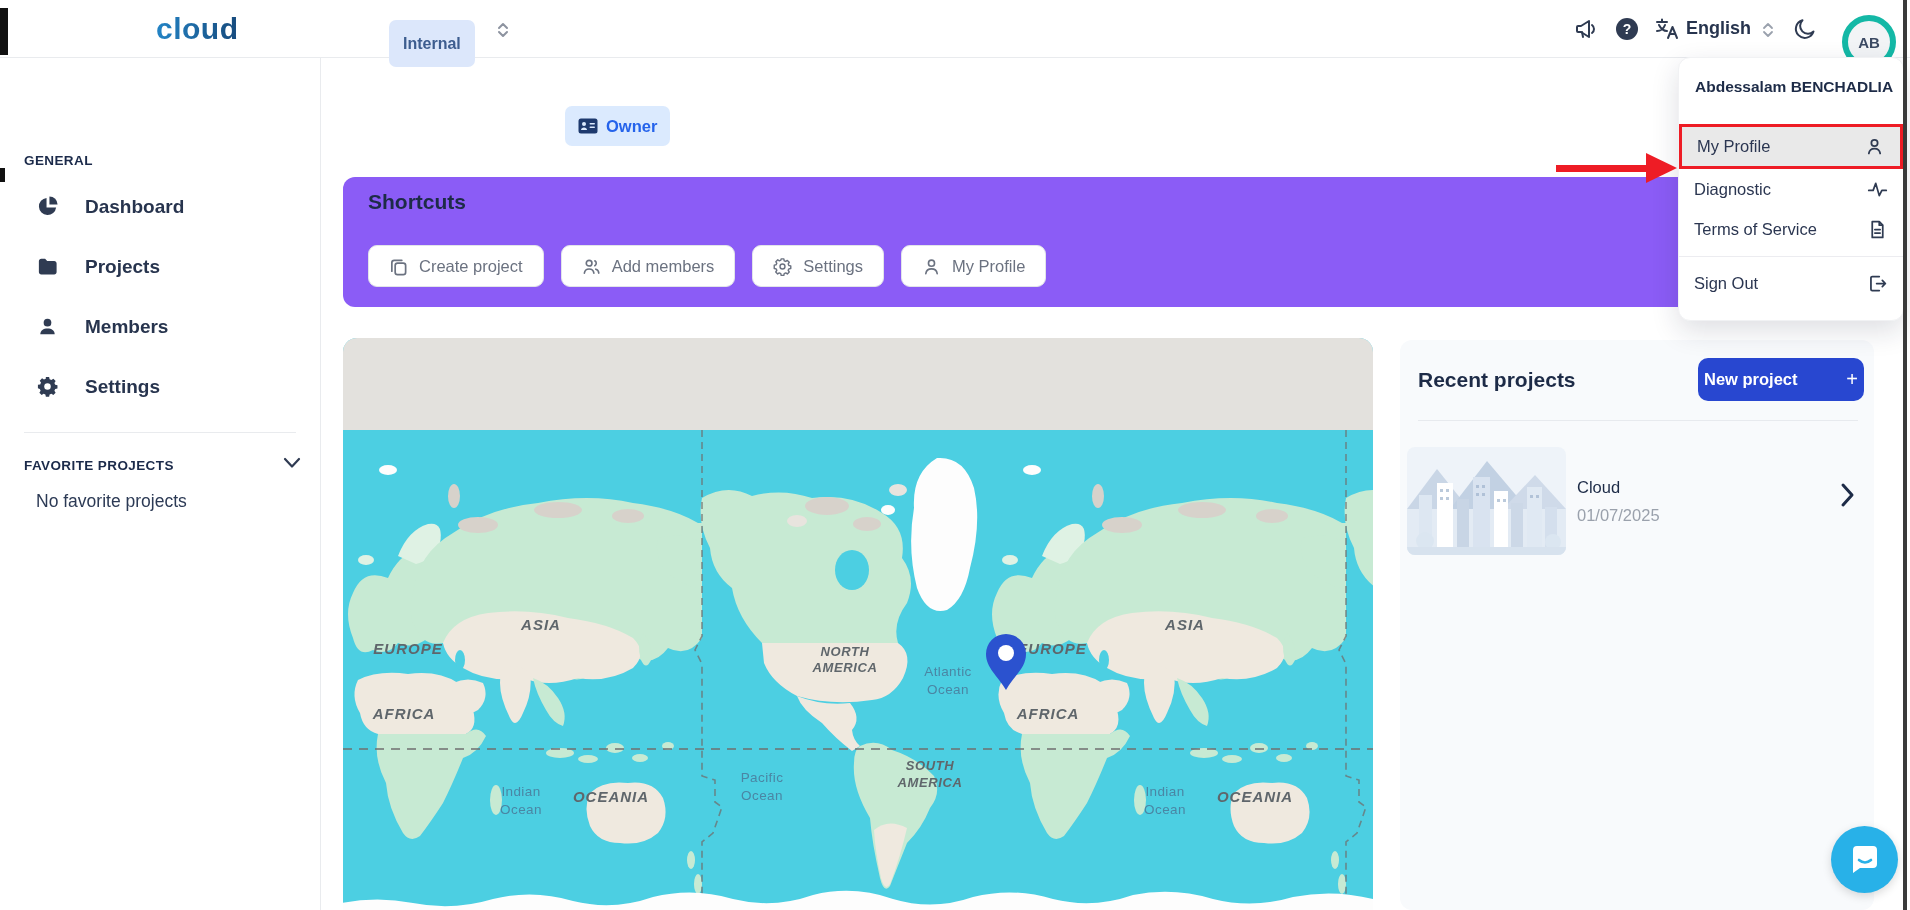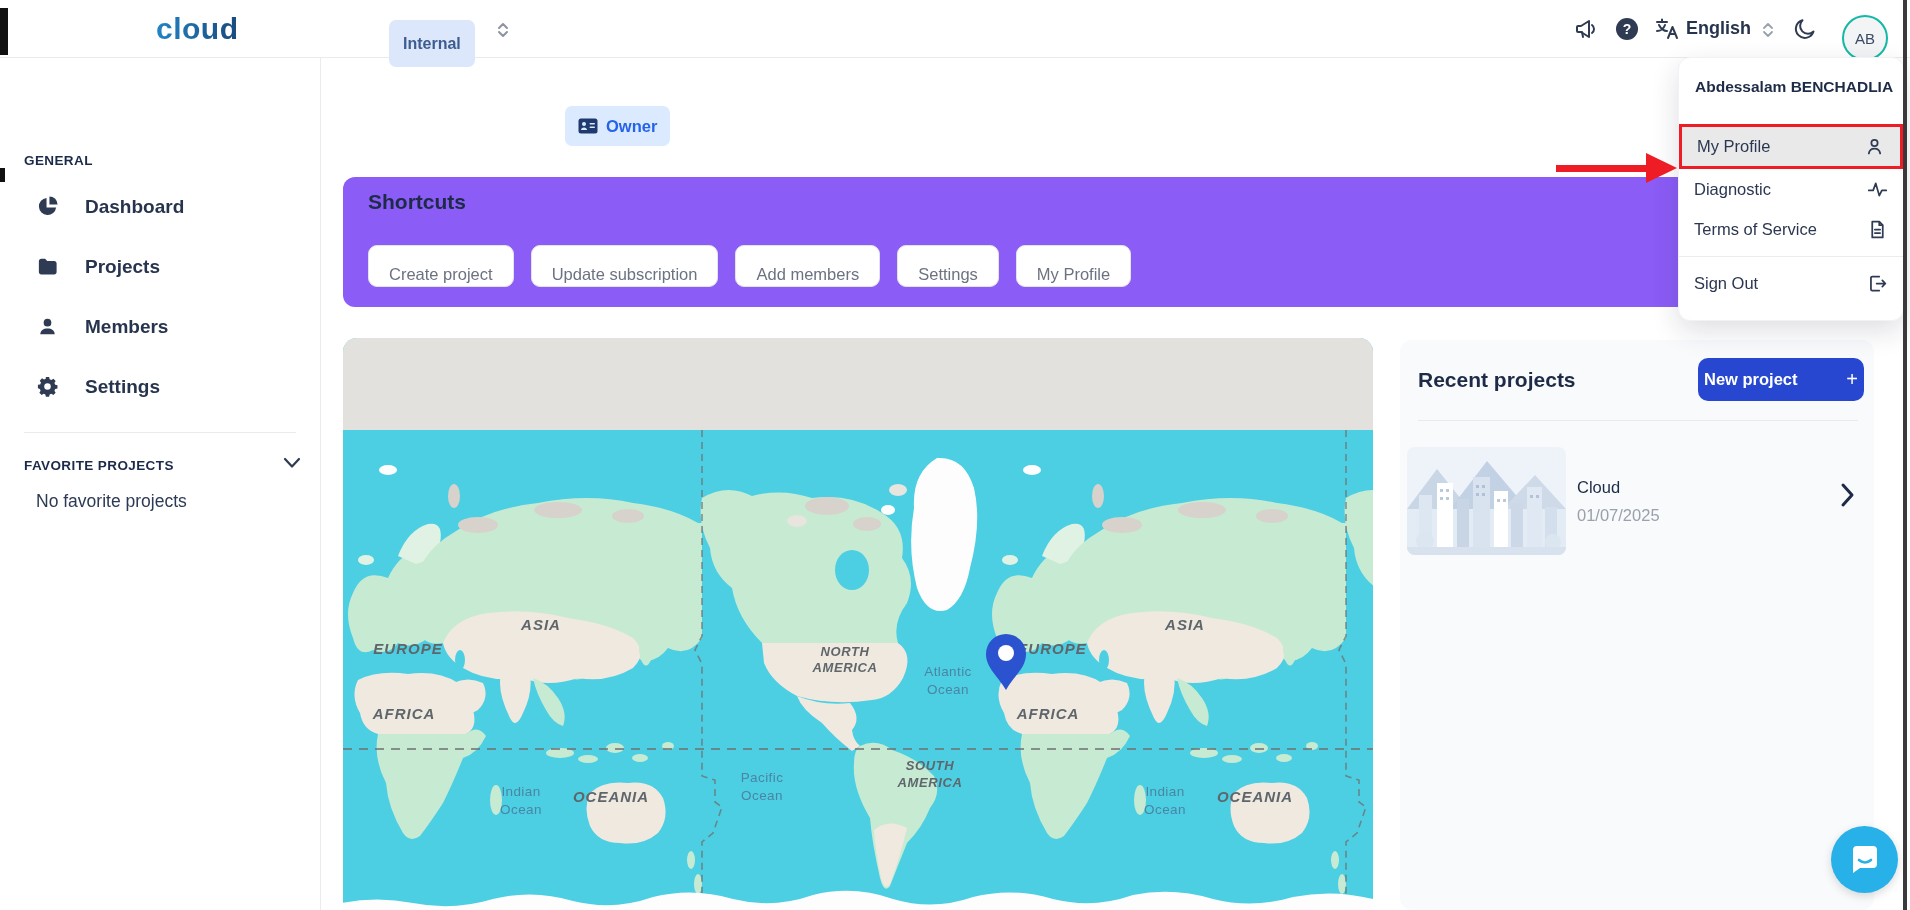--- a/index.html
+++ b/index.html
@@ -15,37 +15,37 @@
     color:#3d5d8f;font-size:16px;font-weight:600;display:flex;align-items:center;}
   .env-exp{position:absolute;left:496px;top:21px;color:#8d93a0;}
   .tb-ic{position:absolute;top:17px;width:24px;height:24px;color:#2f3b52;}
   .help-ic{left:1615px;}
   .mega-ic{left:1574px;}
   .trans-ic{left:1655px;}
   .moon-ic{left:1793px;}
   .lang{position:absolute;left:1686px;top:18px;font-size:18px;font-weight:600;color:#27344e;}
   .lang-exp{position:absolute;left:1762px;top:22px;color:#9aa1ad;}
   .avatar{position:absolute;left:1842px;top:15px;width:42px;height:42px;border-radius:50%;background:#f2f4f6;
-    border:2px solid #14b8a6;color:#3c4a63;font-size:15px;font-weight:400;display:flex;align-items:center;justify-content:center;}
+    border:6px solid #14b8a6;color:#3c4a63;font-size:15px;font-weight:700;display:flex;align-items:center;justify-content:center;}
   
   .sidebar{position:absolute;left:0;top:57px;width:320px;height:853px;background:#fff;border-right:1px solid #e9ebee;z-index:5;}
   .side-sec{position:absolute;left:24px;font-size:13.5px;font-weight:700;letter-spacing:.4px;color:#1b2a4a;}
   .side-item{position:absolute;left:36px;display:flex;align-items:center;gap:26px;color:#27344e;font-size:19px;font-weight:600;cursor:pointer;}
   .side-item svg{width:23px;height:23px;flex:none;}
   .side-div{position:absolute;left:24px;width:272px;border-top:1px solid #e9ebee;}
   .fav-chev{position:absolute;left:283px;top:400px;color:#2f3b52;}
   .no-fav{position:absolute;left:36px;top:434px;font-size:17.5px;color:#2c3a55;}
   
   .owner-pill{position:absolute;left:565px;top:106px;height:40px;padding:0 13px;border-radius:7px;background:#dbeafe;
     display:flex;align-items:center;gap:8px;color:#2563eb;font-size:16.5px;font-weight:600;z-index:2;}
   .shortcuts{position:absolute;left:343px;top:177px;width:1531px;height:130px;background:#8b5cf6;border-radius:12px;z-index:1;}
   .shortcuts h2{position:absolute;left:25px;top:13px;margin:0;font-size:21px;font-weight:700;color:#1d2b47;}
   .sc-btns{position:absolute;left:25px;top:68px;display:flex;gap:17px;}
   .sc-btn{height:42px;padding:8px 20px;background:#fff;border:1px solid #e2e4e9;border-radius:9px;display:flex;align-items:center;gap:11px;
-    color:#6b7280;font-size:16.5px;cursor:pointer;white-space:nowrap;flex-direction:column;}
+    color:#6b7280;font-size:16.5px;cursor:pointer;white-space:nowrap;}
   .sc-btn svg{width:19px;height:19px;}
   
   .map-card{position:absolute;left:343px;top:338px;width:1030px;height:572px;border-radius:14px 14px 0 0;overflow:hidden;z-index:1;}
   
   .recent{position:absolute;left:1400px;top:340px;width:474px;height:570px;background:#f8fafc;border-radius:12px;z-index:1;}
   .recent h2{position:absolute;left:18px;top:28px;margin:0;font-size:21px;font-weight:700;color:#1d2b47;}
   .newproj{position:absolute;left:298px;top:18px;width:166px;height:43px;background:#2847d0;border:none;border-radius:10px;
     color:#fff;font-size:16.5px;font-weight:600;display:flex;align-items:center;justify-content:space-between;gap:10px;cursor:pointer;}
   .newproj .plus{font-size:20px;font-weight:400;}
   .recent-div{position:absolute;left:18px;top:80px;width:440px;border-top:1px solid #e7eaee;}
@@ -166,27 +166,20 @@
 
 <div class="shortcuts">
   <h2>Shortcuts</h2>
   <div class="sc-btns">
     <button class="sc-btn">
       <svg viewBox="0 0 20 20">
         <rect x="6.5" y="6.5" width="11" height="12" rx="2.5" fill="none" stroke="currentColor" stroke-width="1.8"></rect>
         <path d="M13.5 3.5h-8A2.5 2.5 0 0 0 3 6v9" fill="none" stroke="currentColor" stroke-width="1.8" stroke-linecap="round"></path>
       </svg>
       <span>Create project</span>
-    </button>
-    <button class="sc-btn">
-      <svg viewBox="0 0 20 20">
-        <path d="M8 4H5.5A2.5 2.5 0 0 0 3 6.5v8A2.5 2.5 0 0 0 5.5 17h8a2.5 2.5 0 0 0 2.5-2.5V12" fill="none" stroke="currentColor" stroke-width="1.8" stroke-linecap="round"></path>
-        <path d="M11.5 3h5.5v5.5 M16.5 3.5 9.5 10.5" fill="none" stroke="currentColor" stroke-width="1.8" stroke-linecap="round" stroke-linejoin="round"></path>
-      </svg>
-      <span>Update subscription</span>
     </button>
     <button class="sc-btn">
       <svg viewBox="0 0 20 20">
         <circle cx="7.5" cy="6.5" r="3" fill="none" stroke="currentColor" stroke-width="1.7"></circle>
         <path d="M2.5 17c.4-3 2.4-4.4 5-4.4s4.6 1.4 5 4.4" fill="none" stroke="currentColor" stroke-width="1.7" stroke-linecap="round"></path>
         <path d="M13.5 4a3 3 0 0 1 0 5.2 M14.5 12.8c2 .5 3 1.9 3.2 4.2" fill="none" stroke="currentColor" stroke-width="1.7" stroke-linecap="round"></path>
       </svg>
       <span>Add members</span>
     </button>
     <button class="sc-btn">

